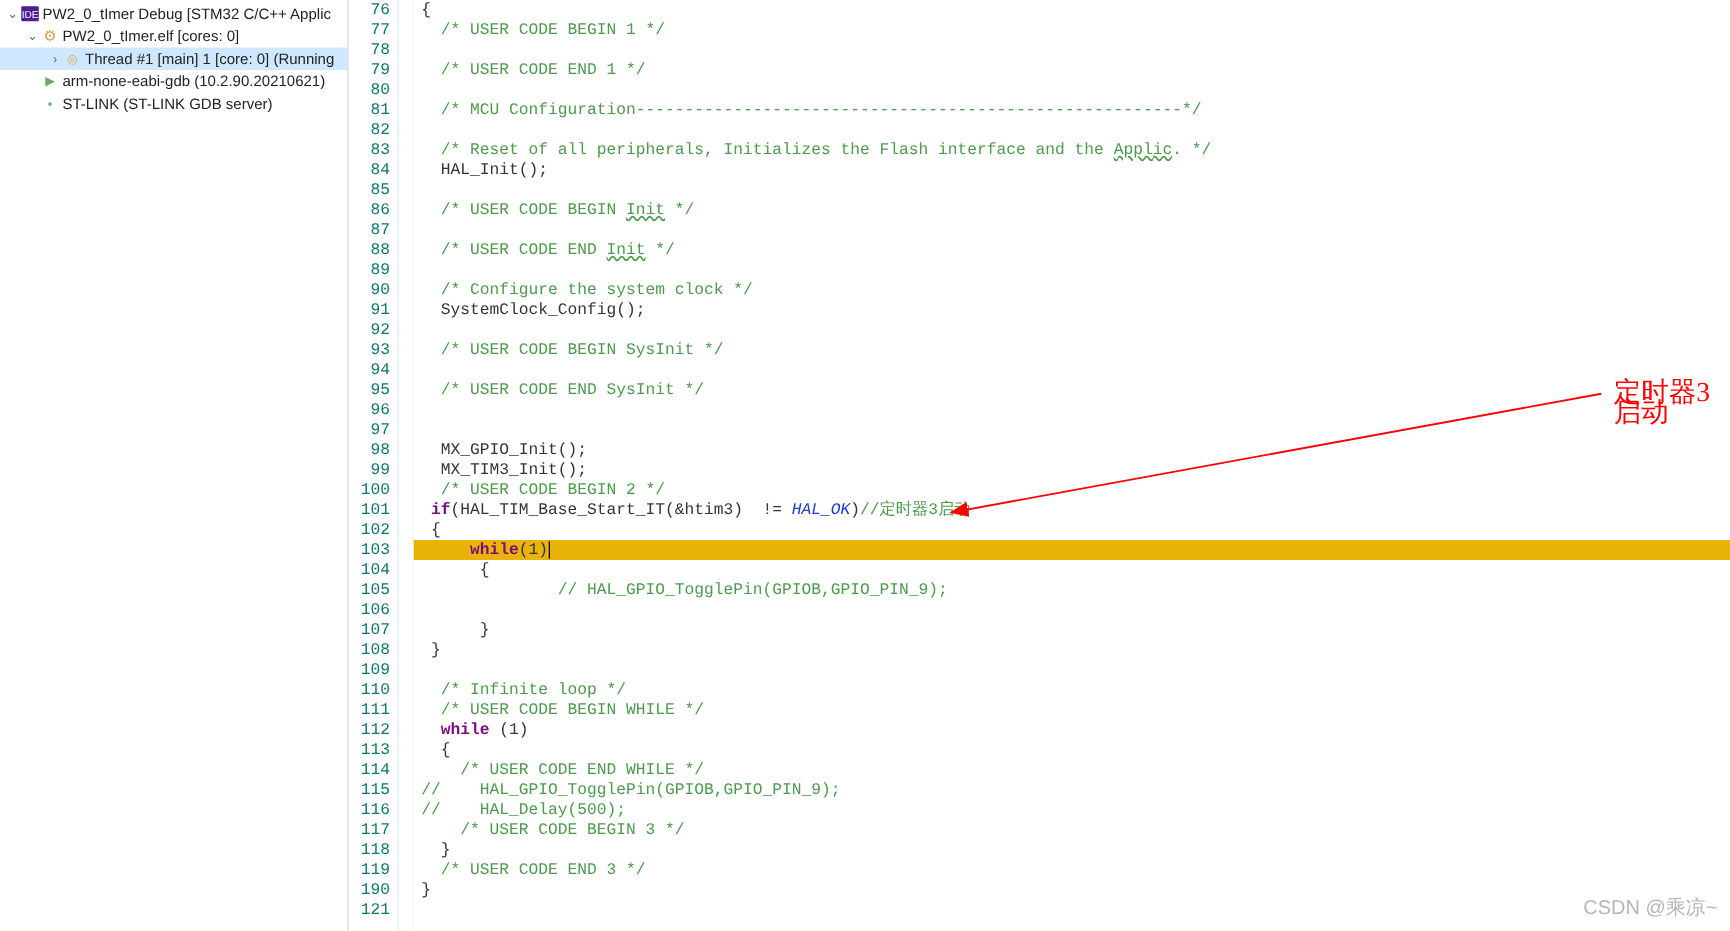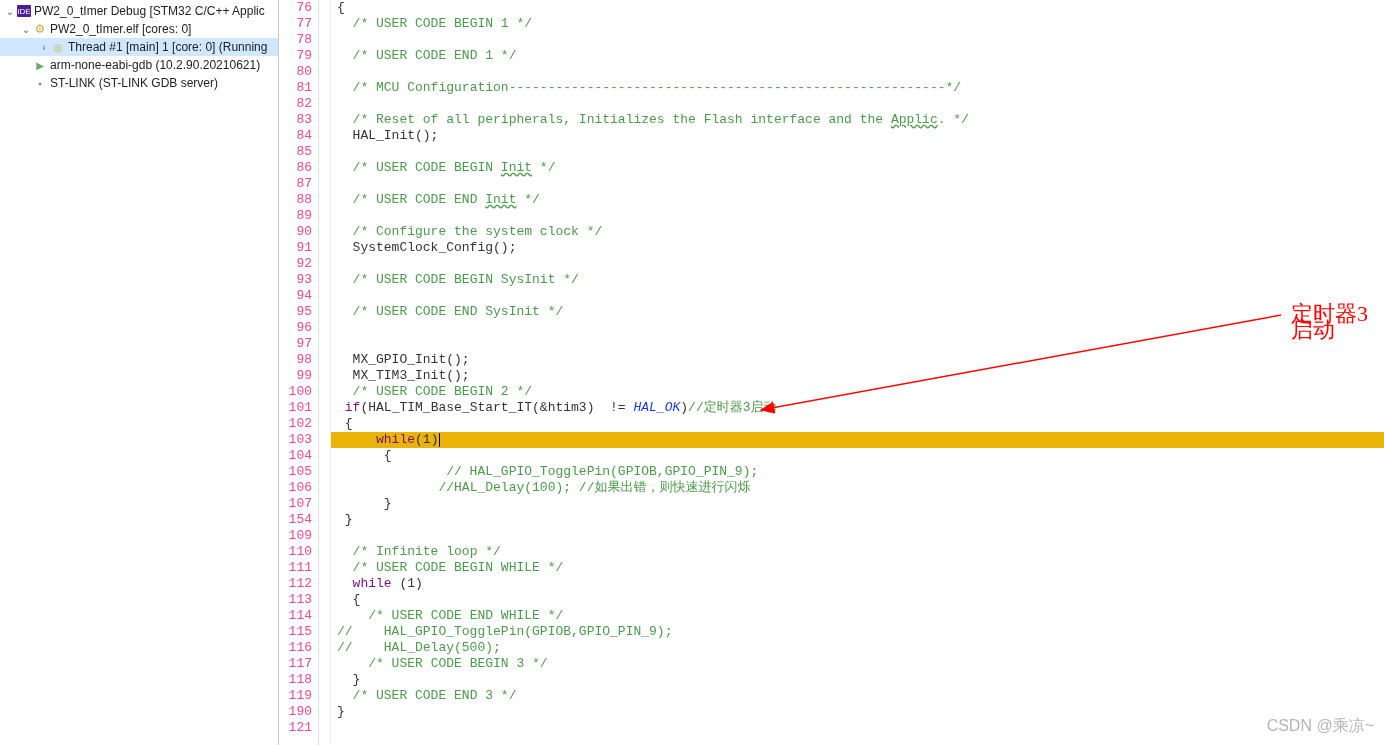--- a/index.html
+++ b/index.html
@@ -49,40 +49,40 @@
     font-family: Consolas, "Courier New", monospace;
     font-size: 13px;
     line-height: 16px;
     background: #ffffff;
   }
   .gutter {
     width: 40px;
     text-align: right;
     padding-right: 6px;
     background: #ffffff;
-    color: #ec4899;
+    color: #0f766e;
     border-right: 1px solid #d9e6ee;
     user-select: none;
   }
   .gutter .ln { height: 16px; }
   .code {
     flex: 1;
     background: #ffffff;
     position: relative;
   }
   .code .row {
     height: 16px;
     padding-left: 6px;
     white-space: pre;
     color: #333;
   }
   .code .row.hl { background: #eab308; }
   .cur::after { content:""; display:inline-block; width:1px; height:14px; background:#000; vertical-align:middle; margin-left:1px;}
   .c-comment { color: #4c9a4c; }
-  .c-keyword { color: #7a0e7a; font-weight: normal; }
+  .c-keyword { color: #7a0e7a; font-weight: bold; }
   .c-const { color: #1f3bd4; font-style: italic; }
   .c-underline { text-decoration: underline; text-decoration-color:#4c9a4c; text-decoration-style: wavy;}
   .annotation {
     position: absolute;
     color: #ff0000;
     font-family: SimSun, serif;
     font-size: 22px;
     pointer-events: none;
   }
   .arrow-svg { position:absolute; pointer-events:none; }
@@ -158,21 +158,21 @@
         <div class="ln">98</div>
         <div class="ln">99</div>
         <div class="ln">100</div>
         <div class="ln">101</div>
         <div class="ln">102</div>
         <div class="ln">103</div>
         <div class="ln">104</div>
         <div class="ln">105</div>
         <div class="ln">106</div>
         <div class="ln">107</div>
-        <div class="ln">154</div>
+        <div class="ln">108</div>
         <div class="ln">109</div>
         <div class="ln">110</div>
         <div class="ln">111</div>
         <div class="ln">112</div>
         <div class="ln">113</div>
         <div class="ln">114</div>
         <div class="ln">115</div>
         <div class="ln">116</div>
         <div class="ln">117</div>
         <div class="ln">118</div>
@@ -261,21 +261,21 @@
         <div class="row"></div>
         <div class="row"><span>  </span></div>
         <div class="row"><span>  MX_GPIO_Init();</span></div>
         <div class="row"><span>  MX_TIM3_Init();</span></div>
         <div class="row"><span>  </span><span class="c-comment">/* USER CODE BEGIN 2 */</span></div>
         <div class="row"><span> </span><span class="c-keyword">if</span><span>(HAL_TIM_Base_Start_IT(&amp;htim3)  != </span><span class="c-const">HAL_OK</span><span>)</span><span class="c-comment">//定时器3启动</span></div>
         <div class="row"><span> {</span></div>
         <div class="row hl"><span>     </span><span class="c-keyword">while</span><span>(1)</span><span class="cur"></span></div>
         <div class="row"><span>      {</span></div>
         <div class="row"><span>              </span><span class="c-comment">// HAL_GPIO_TogglePin(GPIOB,GPIO_PIN_9);</span></div>
-        <div class="row"><span>             </span><span class="c-comment">//HAL_Delay(100); //如果出错，则快速进行闪烁</span></div>
+        <div class="row"><span>             </span></div>
         <div class="row"><span>      }</span></div>
         <div class="row"><span> }</span></div>
         <div class="row"></div>
         <div class="row"><span>  </span><span class="c-comment">/* Infinite loop */</span></div>
         <div class="row"><span>  </span><span class="c-comment">/* USER CODE BEGIN WHILE */</span></div>
         <div class="row"><span>  </span><span class="c-keyword">while</span><span> (1)</span></div>
         <div class="row"><span>  {</span></div>
         <div class="row"><span>    </span><span class="c-comment">/* USER CODE END WHILE */</span></div>
         <div class="row"><span></span><span class="c-comment">//    HAL_GPIO_TogglePin(GPIOB,GPIO_PIN_9);</span></div>
         <div class="row"><span></span><span class="c-comment">//    HAL_Delay(500);</span></div>

